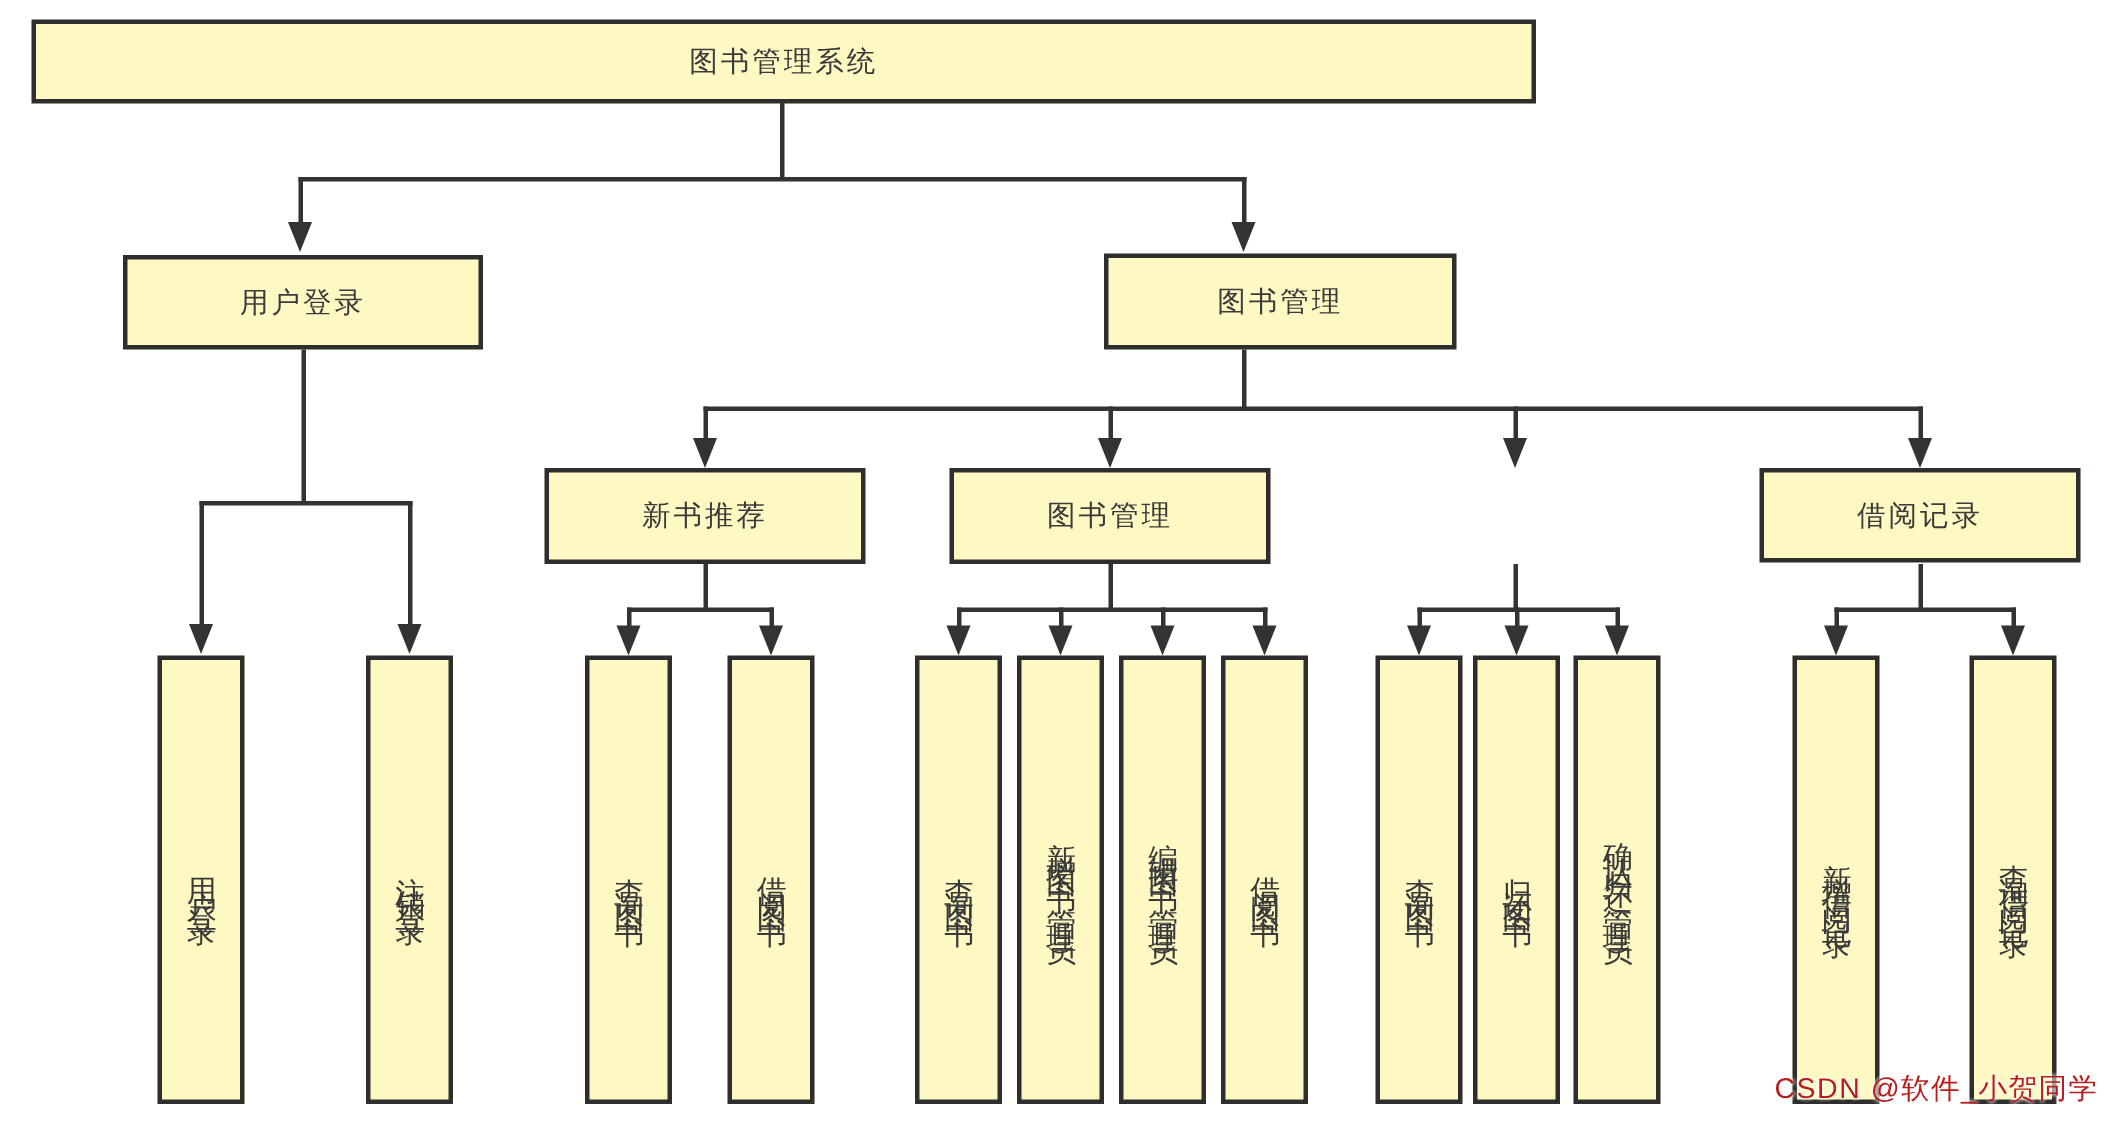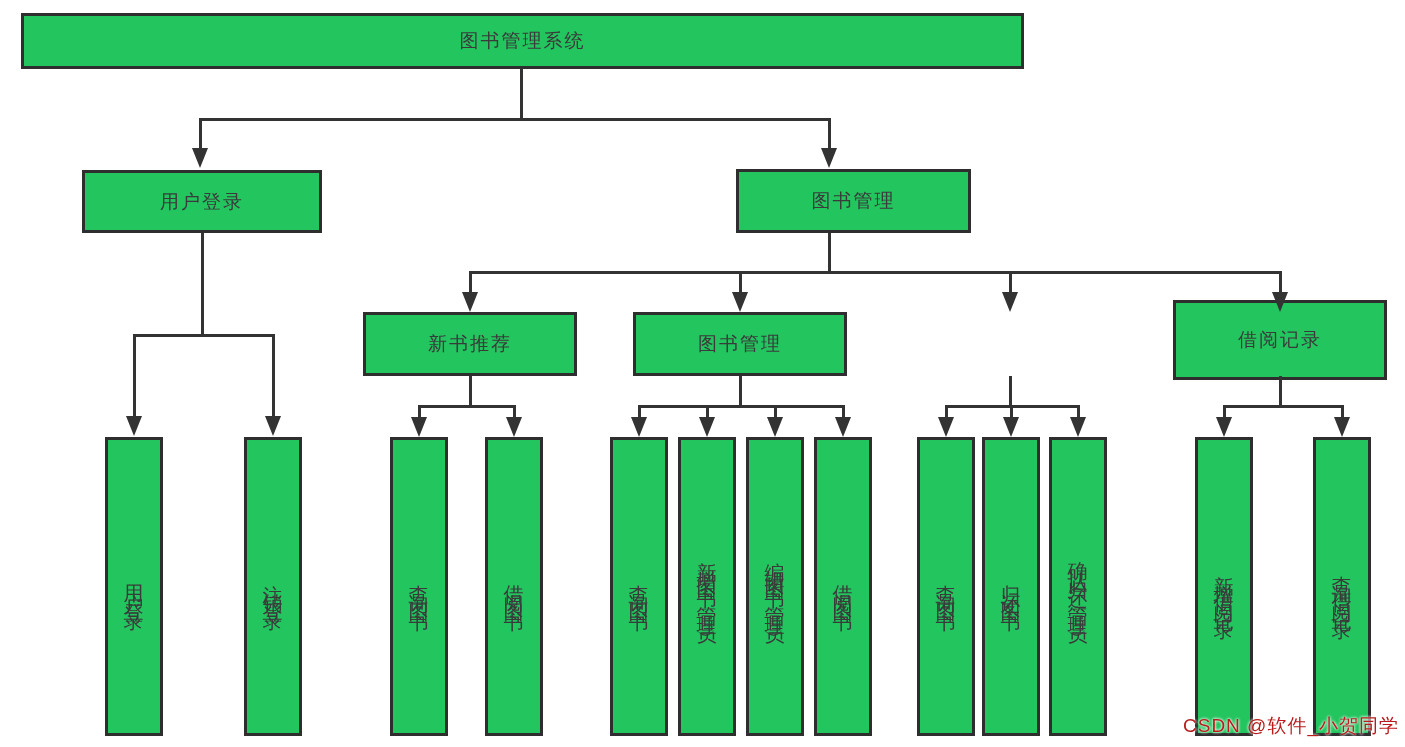--- a/index.html
+++ b/index.html
@@ -6,21 +6,21 @@
   #canvas{
     position:relative;
     width:1405px;height:747px;
     background:#ffffff;
     font-family:"Liberation Sans","DejaVu Sans",sans-serif;
     overflow:hidden;
   }
   .box{
     position:absolute;
     box-sizing:border-box;
-    background:#22c55e;
+    background:#fef9c3;
     border:3px solid #2e2e2e;
     display:flex;
     align-items:center;
     justify-content:center;
     color:#3a3a3a;
   }
   .box.h span{
     font-size:19px;
     letter-spacing:2px;
     white-space:nowrap;
@@ -73,21 +73,21 @@
 
   <div class="box h" style="left:363px;top:312px;width:214px;height:64px">
     <span>新书推荐</span>
   </div>
 
   <div class="box h" style="left:633px;top:312px;width:214px;height:64px">
     <span>图书管理</span>
   </div>
 
 
-  <div class="box h" style="left:1173px;top:300px;width:214px;height:80px">
+  <div class="box h" style="left:1173px;top:312px;width:214px;height:63px">
     <span>借阅记录</span>
   </div>
 
   <div class="box v" style="left:105px;top:437px;width:58px;height:299px">
     <span>用户登录</span>
   </div>
 
   <div class="box v" style="left:244px;top:437px;width:58px;height:299px">
     <span>注销登录</span>
   </div>

